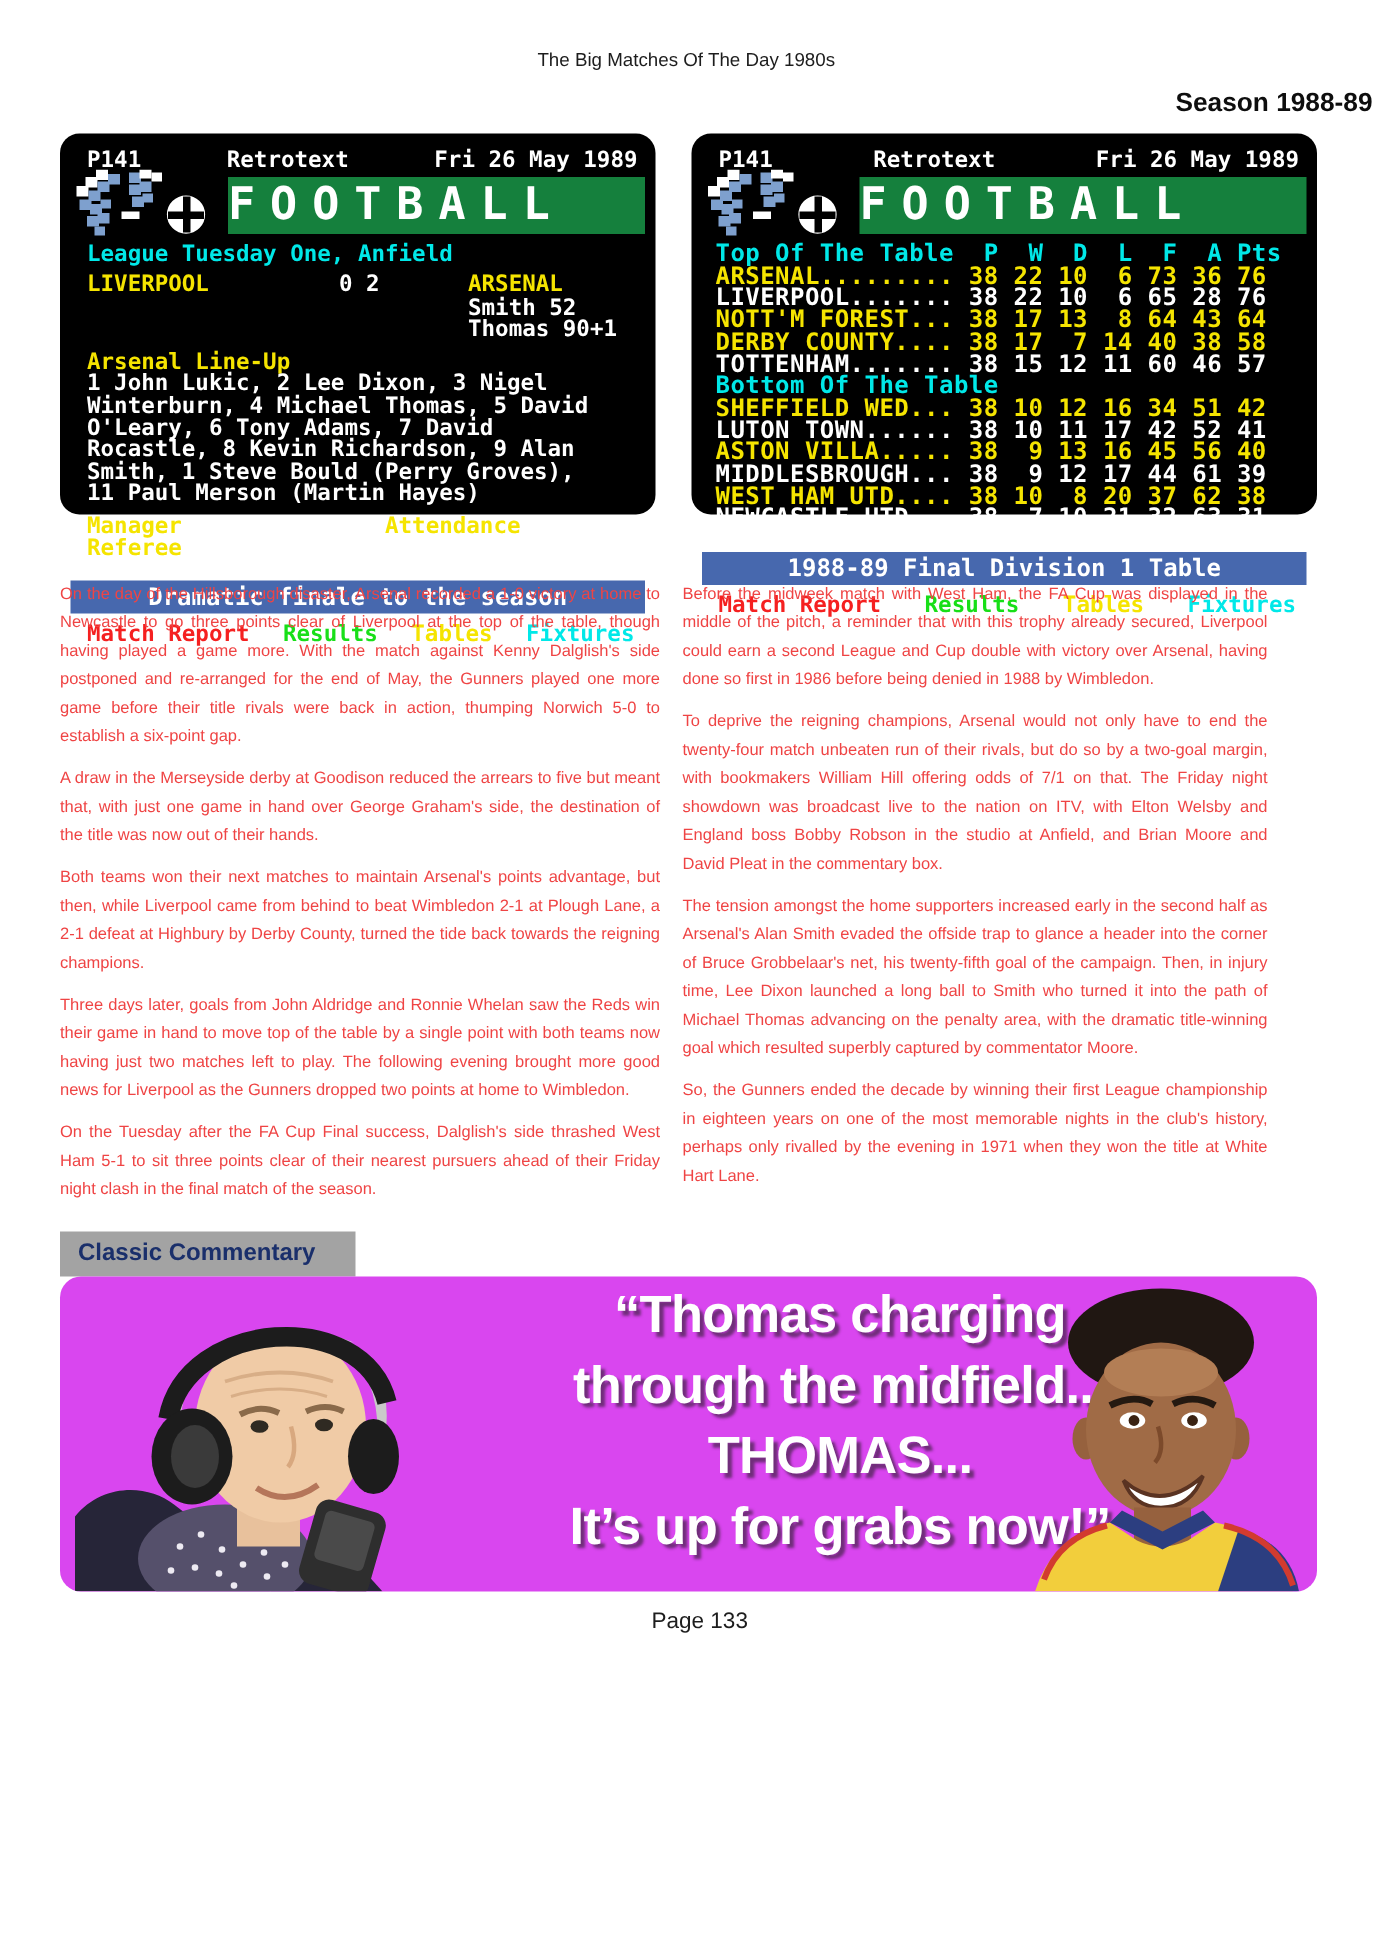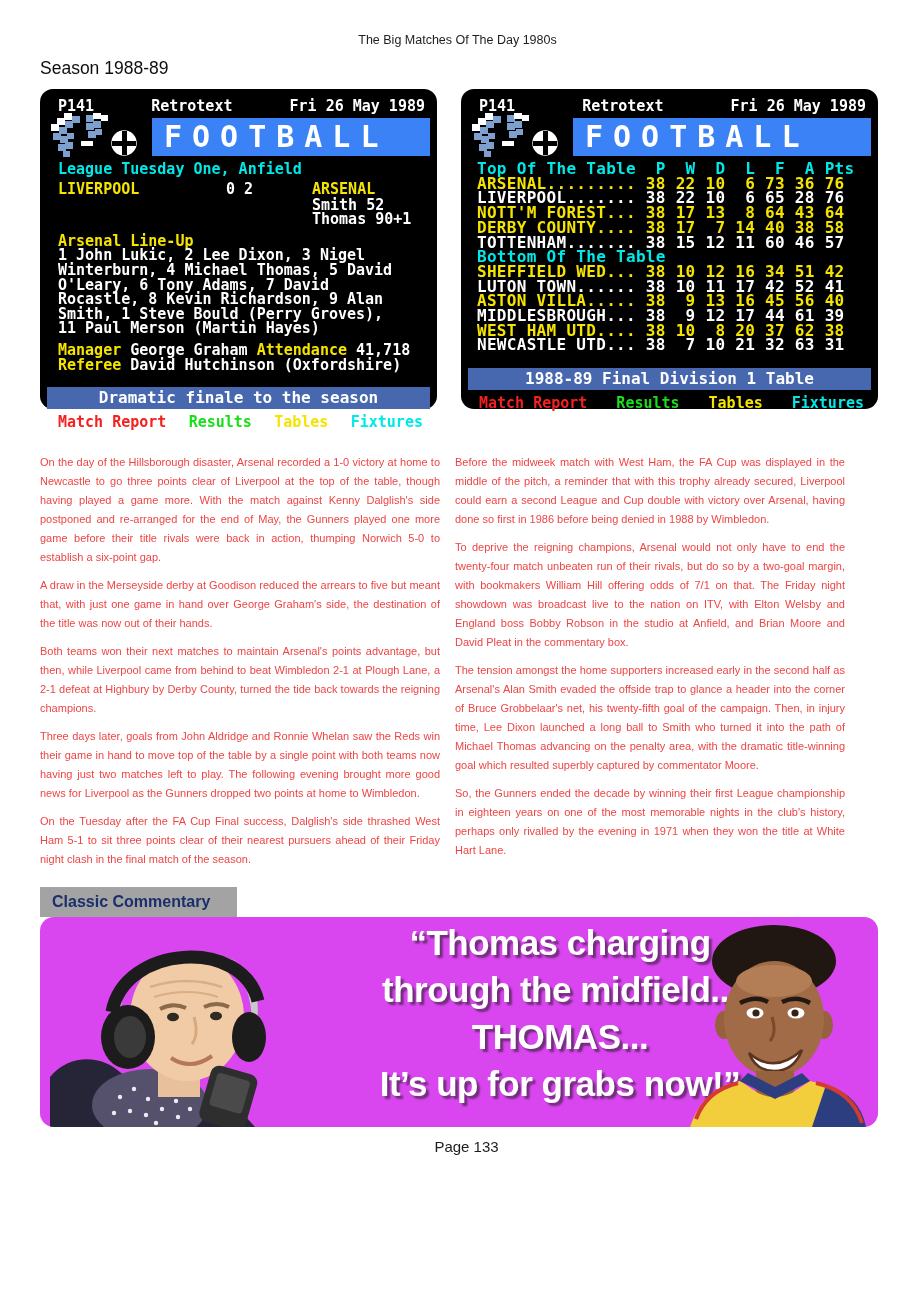--- a/index.html
+++ b/index.html
@@ -1,32 +1,32 @@
 <!DOCTYPE html>
 <html><head>
 <meta charset="utf-8">
 <style>
   html,body{margin:0;padding:0;background:#fff;}
   .page{width:915px;height:1294px;position:relative;background:#fff;overflow:hidden;
         font-family:"Liberation Sans",sans-serif;}
   .running-header{text-align:center;padding-top:33px;font-size:12.5px;color:#1d1d1d;}
-  .season-title{margin:11px 0 0 40px;font-size:17.5px;font-weight:normal;color:#0e0e0e;}
+  .season-title{margin:11px 0 0 40px;font-size:17.5px;font-weight:bold;color:#0e0e0e;text-align:right;}
 
   
   .screens{display:flex;margin:10px 37px 0 40px;gap:24px;}
-  .tt{background:#000;border-radius:13px;height:320px;box-sizing:border-box;padding-top:6px;}
+  .tt{background:#000;border-radius:13px;height:254px;box-sizing:border-box;padding-top:6px;}
   .tt.left{width:397px;}
   .tt.right{width:417px;}
   .tt-head{display:flex;justify-content:space-between;padding:2px 12px 0 18px;
            font:bold 15px "DejaVu Sans Mono",monospace;color:#fff;}
   .logo-row{position:relative;height:42px;margin-top:2px;}
   .logo{position:absolute;left:10px;top:-4px;}
-  .fb-banner{position:absolute;left:112px;right:7px;top:1px;height:38px;background:#3b82f6;
+  .fb-banner{position:absolute;left:112px;right:7px;top:1px;height:38px;background:#15803d;
              color:#fff;font:bold 30px/38px "DejaVu Sans Mono",monospace;letter-spacing:10px;
-             padding-left:12px;box-sizing:border-box;overflow:hidden;}
+             box-sizing:border-box;overflow:hidden;}
   .tt-body{padding:3px 0 0 18px;font:bold 15px/14.6px "DejaVu Sans Mono",monospace;color:#fff;}
   .tt.right .tt-body{font-size:16px;letter-spacing:0.3px;padding-left:16px;line-height:14.7px;}
   .tt-line{white-space:pre;}
   .white{color:#ffffff;}.yellow{color:#F5E400;}.cyan{color:#00E8E8;}
   .green{color:#18DF18;}.red{color:#F52020;}
   .score-line{position:relative;height:16px;margin-top:5px;}
   .score-line span{position:absolute;top:0;}
   .s-home{left:0;}.s-mid{left:168px;}.s-away{left:254px;}
   .scorer{padding-left:254px;}.gap7{height:7px;}
   .strip{margin:15px 7px 0 7px;background:#4768AE;color:#fff;text-align:center;

